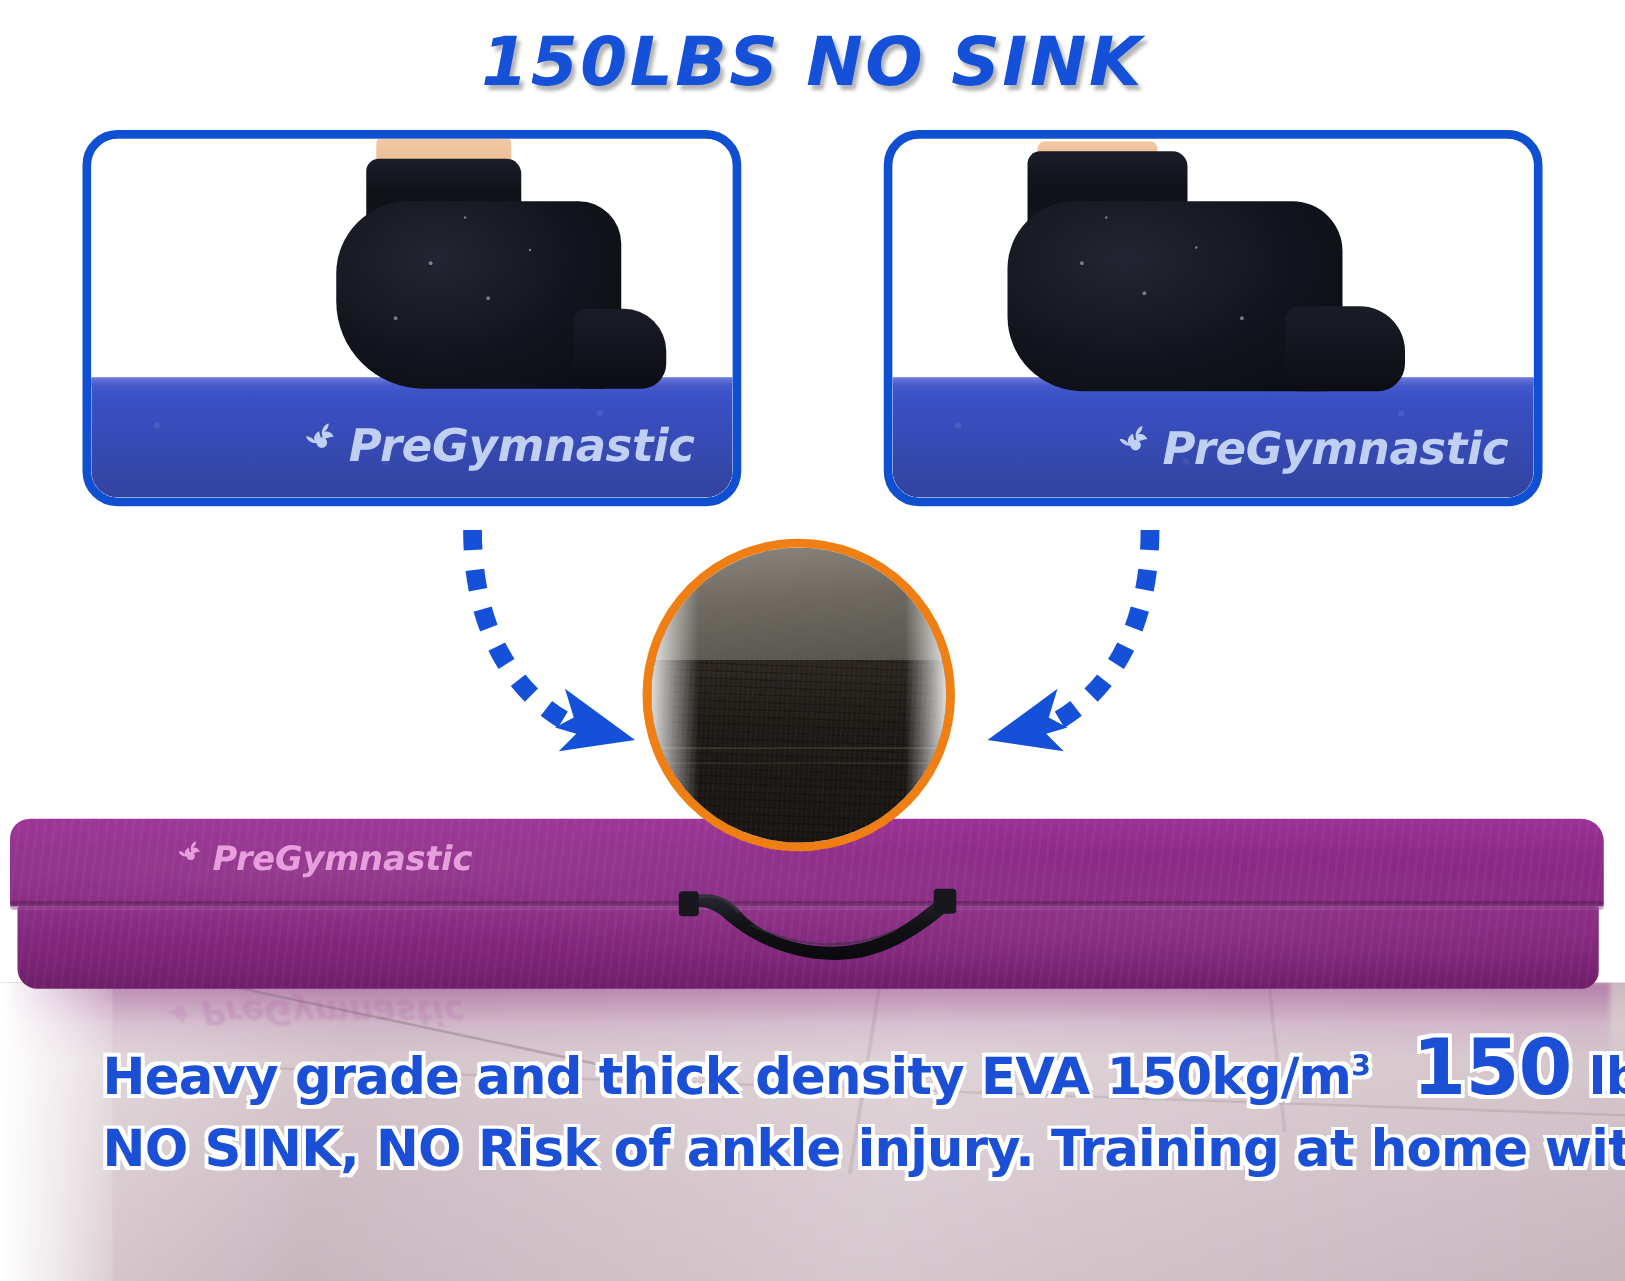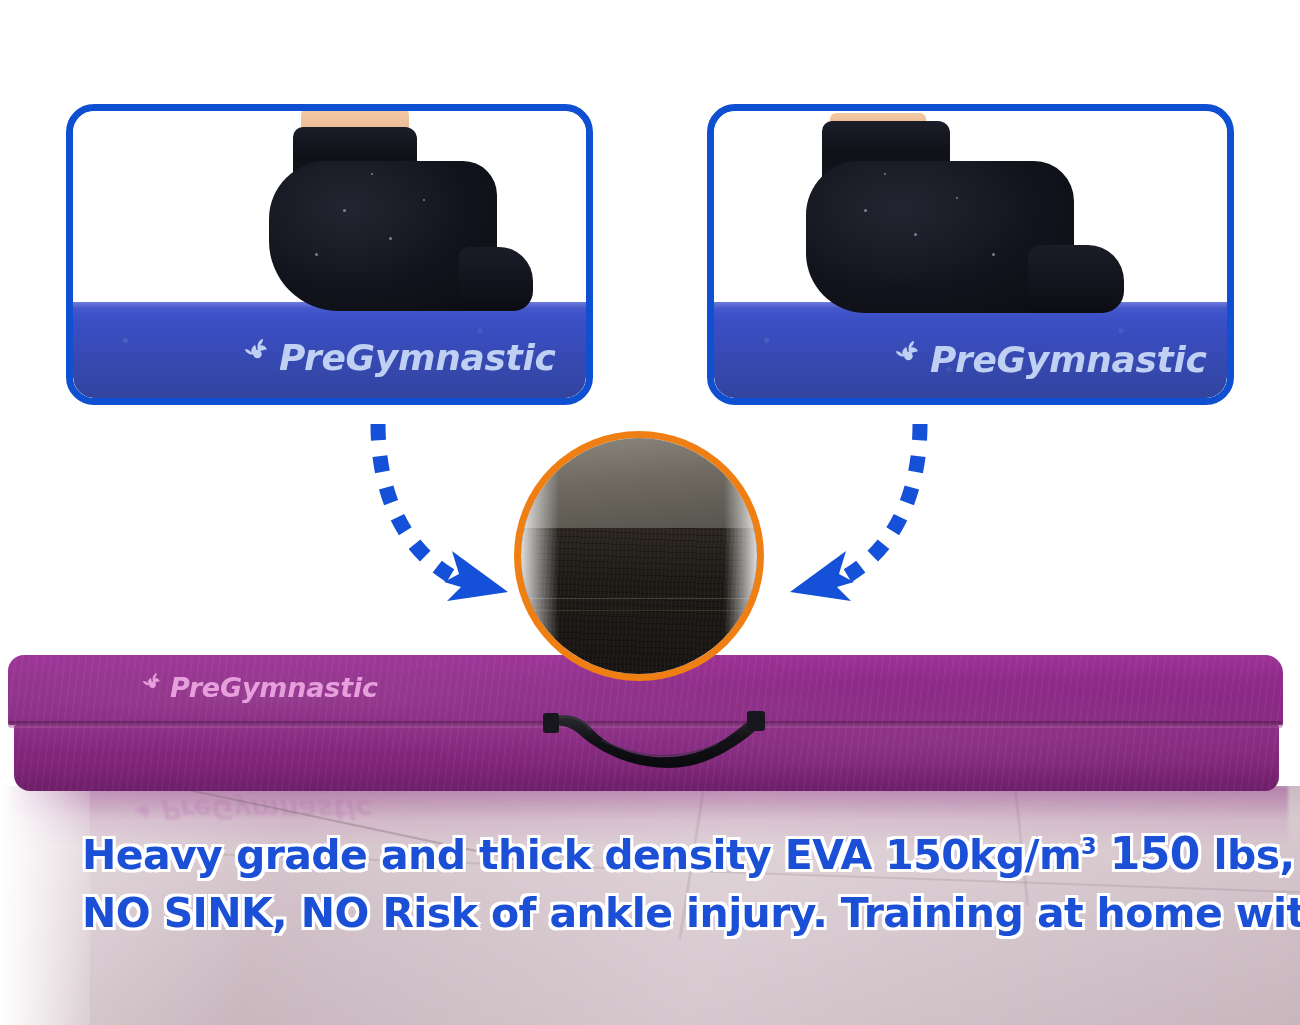--- a/index.html
+++ b/index.html
@@ -229,28 +229,29 @@
     line-height:1.42;
     color:#1B4FD6;
     -webkit-text-stroke:0px;
     text-shadow:
        2px 0 0 #fff, -2px 0 0 #fff, 0 2px 0 #fff, 0 -2px 0 #fff,
        2px 2px 0 #fff, -2px 2px 0 #fff, 2px -2px 0 #fff, -2px -2px 0 #fff,
        3px 3px 0 #fff, -3px -3px 0 #fff, 3px -3px 0 #fff, -3px 3px 0 #fff;
     letter-spacing:-0.6px;
   }
   #bottom-copy .line{ display:block; white-space:nowrap; }
-  #bottom-copy .big{ font-size:44px; line-height:0.9; }
+  #bottom-copy .big{ font-size:62px; line-height:0.9;margin-left:20px; }
   #bottom-copy sup{ font-size:.55em; vertical-align:super; }
 </style>
 </head>
 <body>
 
 <div id="stage">
 
+  <div class="title">150LBS NO SINK</div>
 
   <div id="floor">
     <div class="floor-sheen"></div>
     <div class="beam-reflection"></div>
     <div class="logo-reflection">
       <svg class="mark" width="26" height="26" viewBox="0 0 64 64">
         <g fill="#B05CA8">
           <path d="M32 30c-6-10-2-20 6-24 2 6-2 12-6 14 6-2 13 0 16 6-7 1-12 5-16 4z"></path>
           <path d="M30 32c-10 6-20 2-24-6 6-2 12 2 14 6-2-6 0-13 6-16 1 7 5 12 4 16z"></path>
           <circle cx="31" cy="33" r="8"></circle>

